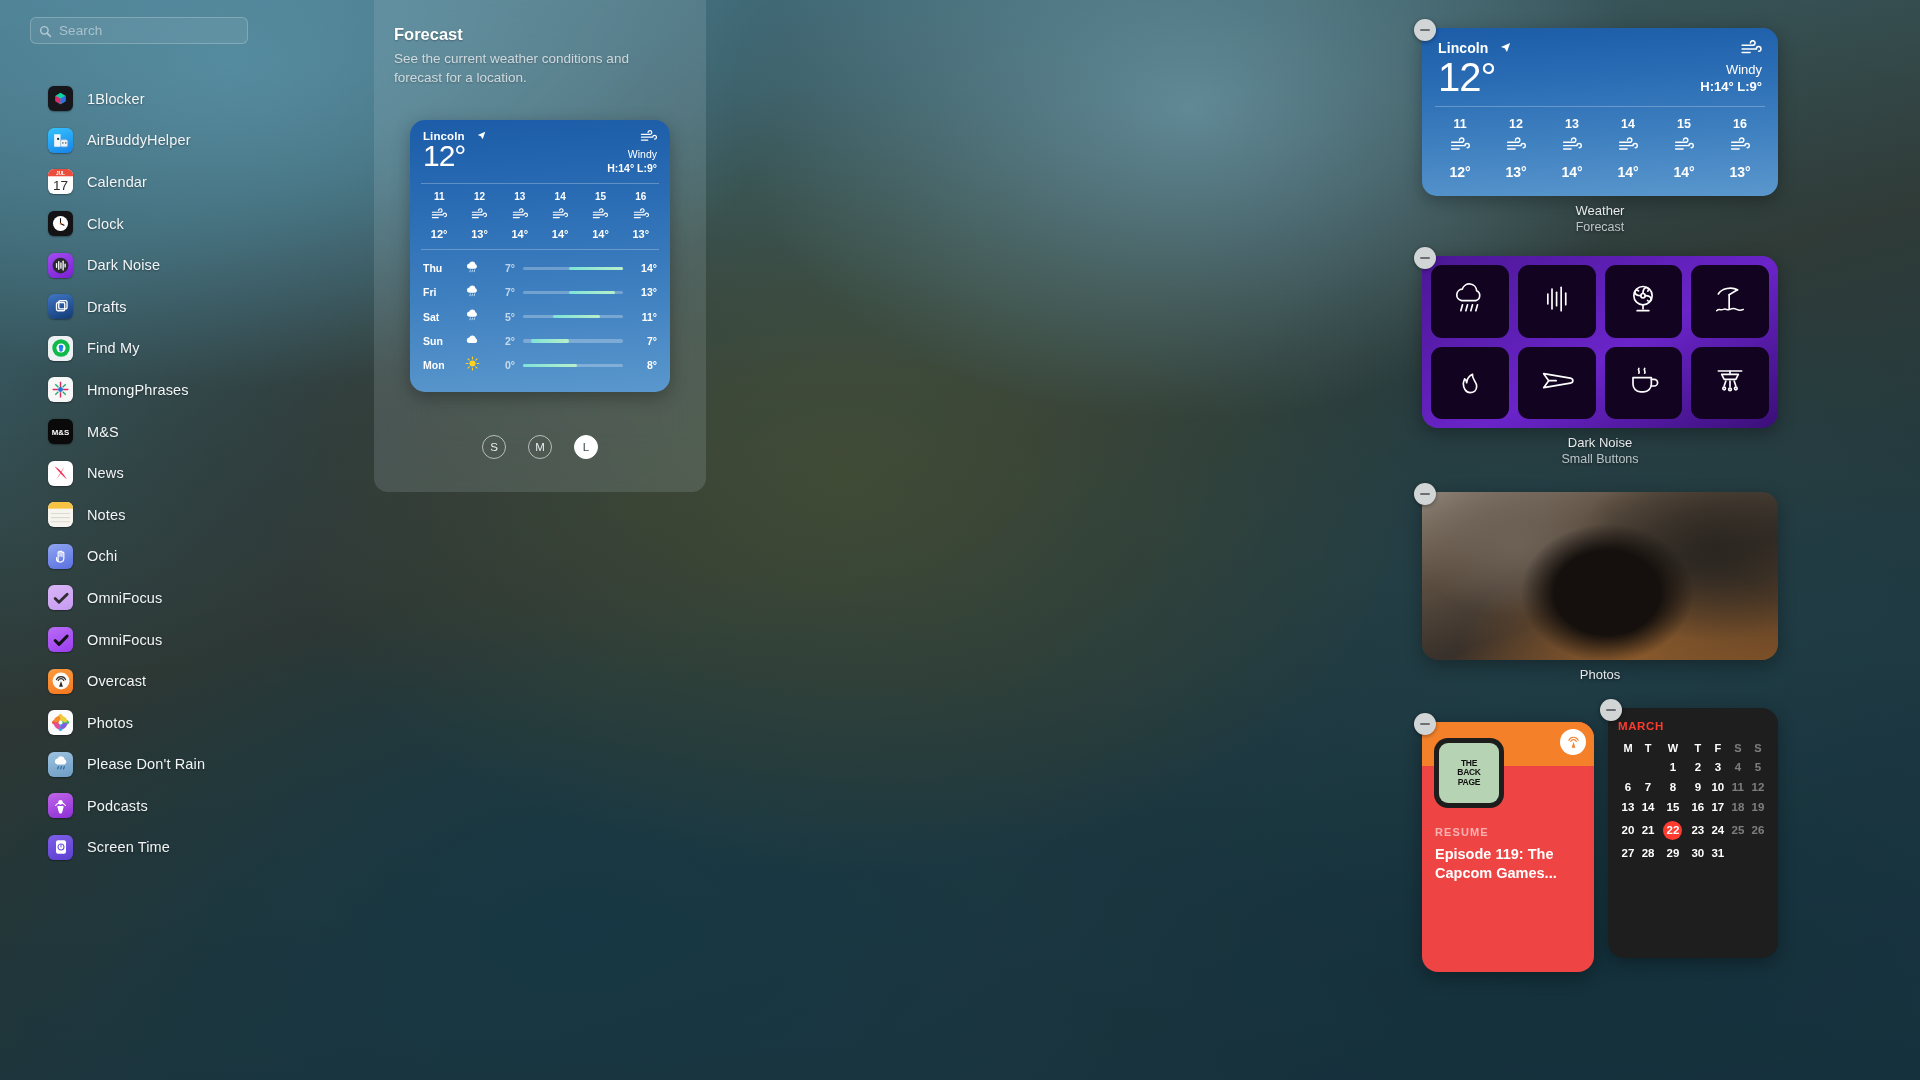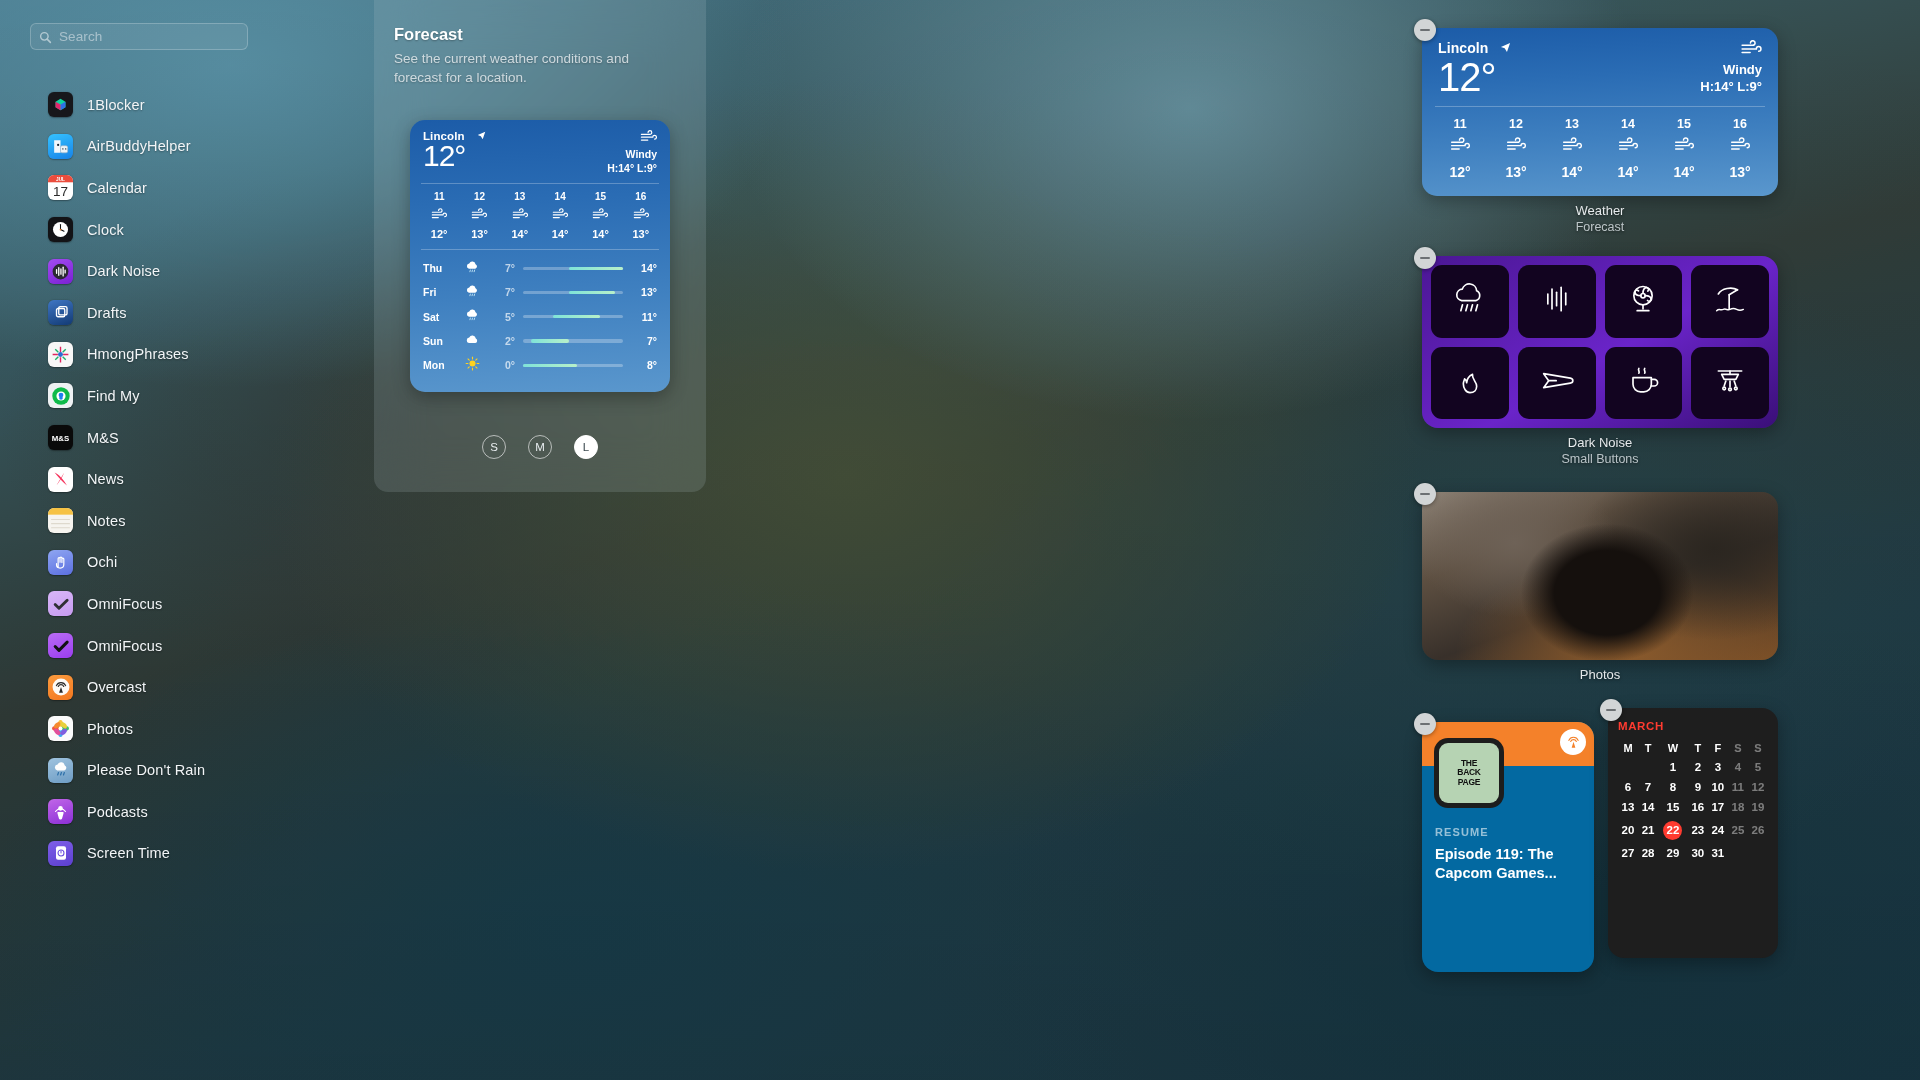--- a/index.html
+++ b/index.html
@@ -24,21 +24,21 @@
       radial-gradient(ellipse 900px 560px at 82% 88%, rgba(24,58,70,.92) 0%,  rgba(24,58,70,0) 66%),
       linear-gradient(165deg,#4f7f92 0%,#3d5f66 22%,#34403c 45%,#24414a 70%,#1d3d4b 100%);
     filter:saturate(1.05);
   }
   #wallpaper::after{
     content:""; position:absolute; inset:0;
     background:linear-gradient(180deg, rgba(0,0,0,.05), rgba(0,0,0,.18));
   }
 
   
-  #sidebar{ position:absolute; left:0; top:16px; width:330px; height:956px; z-index:6; }
+  #sidebar{ position:absolute; left:0; top:10px; width:330px; height:956px; z-index:6; }
   .search-wrap{
     position:absolute; left:30px; top:7px; width:218px; height:27px;
     border:1px solid rgba(255,255,255,.22); border-radius:6px;
     background:rgba(255,255,255,.07);
     display:flex; align-items:center; padding:0 8px; gap:7px;
   }
   .search-ico{ width:13px; height:13px; flex:0 0 13px; opacity:.62; }
   .search-txt{ font-size:13.5px; color:rgba(235,240,243,.52); letter-spacing:.1px; }
 
   #applist{ position:absolute; left:0; top:68px; width:330px; }
@@ -80,21 +80,21 @@
   
   .wx{
     border-radius:15px; overflow:hidden; color:#fff; position:relative;
     background:linear-gradient(177deg,#1c5ca8 0%,#2a6cb4 30%,#3f80c0 64%,#5a97cd 100%);
     box-shadow:0 5px 18px rgba(0,0,0,.3);
     font-family:"Liberation Sans", sans-serif;
   }
   .wx-city{ font-weight:700; letter-spacing:.1px; display:flex; align-items:center; gap:12px; }
   .wx-temp{ font-weight:300; line-height:1; letter-spacing:-1px; }
   .wx-cond{ text-align:right; }
-  .wx-cond .c1{ font-weight:700; }
+  .wx-cond .c1{ font-weight:400; }
   .wx-cond .c2{ font-weight:600; }
   .wx-rule{ height:1px; background:rgba(255,255,255,.26); }
   .wx-hours{ display:flex; }
   .wx-hour{ flex:1; display:flex; flex-direction:column; align-items:center; }
   .wx-hour .h{ font-weight:700; }
   .wx-hour .t{ font-weight:700; }
   .wx-day{ display:flex; align-items:center; }
   .wx-day .d{ font-weight:700; }
   .wx-day .lo{ color:rgba(255,255,255,.68); font-weight:700; text-align:right; }
   .wx-day .hi{ font-weight:700; text-align:right; }
@@ -168,21 +168,21 @@
        background:
         radial-gradient(ellipse 120px 96px at 52% 60%, #15100d 0%, #15100d 44%, rgba(21,16,13,0) 72%),
         radial-gradient(ellipse 150px 110px at 26% 30%, #6e6257 0%, rgba(110,98,87,0) 68%),
         radial-gradient(ellipse 200px 130px at 82% 34%, #2b2620 0%, rgba(43,38,32,0) 70%),
         radial-gradient(ellipse 240px 140px at 58% 96%, #8a5a2c 0%, rgba(138,90,44,0) 72%),
         linear-gradient(160deg,#8d8276 0%,#5d4f41 30%,#38302a 58%,#7a4e26 100%);
   }
 
   
   #oc{ left:0; top:722px; width:172px; height:250px; border-radius:16px; overflow:hidden;
-       background:#0369a1; box-shadow:0 5px 18px rgba(0,0,0,.32); }
+       background:#ef4444; box-shadow:0 5px 18px rgba(0,0,0,.32); }
   #oc .oc-top{ height:44px; background:#f4812a; position:relative; }
   #oc .oc-logo{ position:absolute; right:8px; top:7px; width:26px; height:26px; border-radius:50%;
        background:#fff; display:flex; align-items:center; justify-content:center; }
   #oc .art{ position:absolute; left:12px; top:16px; width:70px; height:70px; border-radius:14px;
        background:#1d1d1d; padding:5px; }
   #oc .art-in{ width:100%; height:100%; border-radius:9px; background:#b6d3b3;
        display:flex; flex-direction:column; align-items:center; justify-content:center; gap:0px; }
   #oc .art-in b{ font-size:8.5px; color:#111; font-weight:900; letter-spacing:-.3px; line-height:9.5px; }
   #oc .oc-resume{ position:absolute; left:13px; top:104px; font-size:11px; font-weight:700;
        color:rgba(255,255,255,.58); letter-spacing:1.1px; }
@@ -278,43 +278,43 @@
       <div class="app-row">
         <span class="app-ico" style="background:linear-gradient(160deg,#3f76c4,#123a74)">
           <svg width="18" height="18" viewBox="0 0 24 24">
             <rect x="6" y="6" width="11" height="11" rx="2" fill="none" stroke="#fff" stroke-width="1.8"></rect>
             <rect x="9" y="3.5" width="11" height="11" rx="2" fill="none" stroke="#fff" stroke-width="1.8"></rect>
           </svg>
         </span>
         <span class="app-name">Drafts</span>
       </div>
       <div class="app-row">
+        <span class="app-ico" style="background:#eef1f3">
+          <svg width="22" height="22" viewBox="0 0 24 24">
+            <circle cx="12" cy="12" r="9.5" fill="#0fba4a"></circle>
+            <circle cx="12" cy="12" r="5" fill="#fff"></circle>
+            <circle cx="12" cy="11" r="2.6" fill="#1d7ef0"></circle>
+            <circle cx="12" cy="14.2" r="2" fill="#1d7ef0"></circle>
+          </svg>
+        </span>
+        <span class="app-name">Find My</span>
+      </div>
+      <div class="app-row">
         <span class="app-ico" style="background:#f7f7f7">
           <svg width="21" height="21" viewBox="0 0 24 24">
             <g stroke="#e0265e" stroke-width="1.6" fill="none">
               <path d="M12 3v6M12 15v6M3 12h6M15 12h6"></path>
             </g>
             <g stroke="#19b36b" stroke-width="1.6" fill="none">
               <path d="M6 6l3.5 3.5M14.5 14.5L18 18M18 6l-3.5 3.5M9.5 14.5L6 18"></path>
             </g>
             <circle cx="12" cy="12" r="2.8" fill="#2b6fd0"></circle>
           </svg>
         </span>
         <span class="app-name">HmongPhrases</span>
-      </div>
-      <div class="app-row">
-        <span class="app-ico" style="background:#eef1f3">
-          <svg width="22" height="22" viewBox="0 0 24 24">
-            <circle cx="12" cy="12" r="9.5" fill="#0fba4a"></circle>
-            <circle cx="12" cy="12" r="5" fill="#fff"></circle>
-            <circle cx="12" cy="11" r="2.6" fill="#1d7ef0"></circle>
-            <circle cx="12" cy="14.2" r="2" fill="#1d7ef0"></circle>
-          </svg>
-        </span>
-        <span class="app-name">Find My</span>
       </div>
       <div class="app-row">
         <span class="app-ico" style="background:#0a0a0a">
           <svg width="23" height="23" viewBox="0 0 24 24">
             <text x="12" y="15.5" font-size="8.2" fill="#fff" text-anchor="middle" font-family="Liberation Sans" font-weight="bold">M&amp;S</text>
           </svg>
         </span>
         <span class="app-name">M&amp;S</span>
       </div>
       <div class="app-row">

